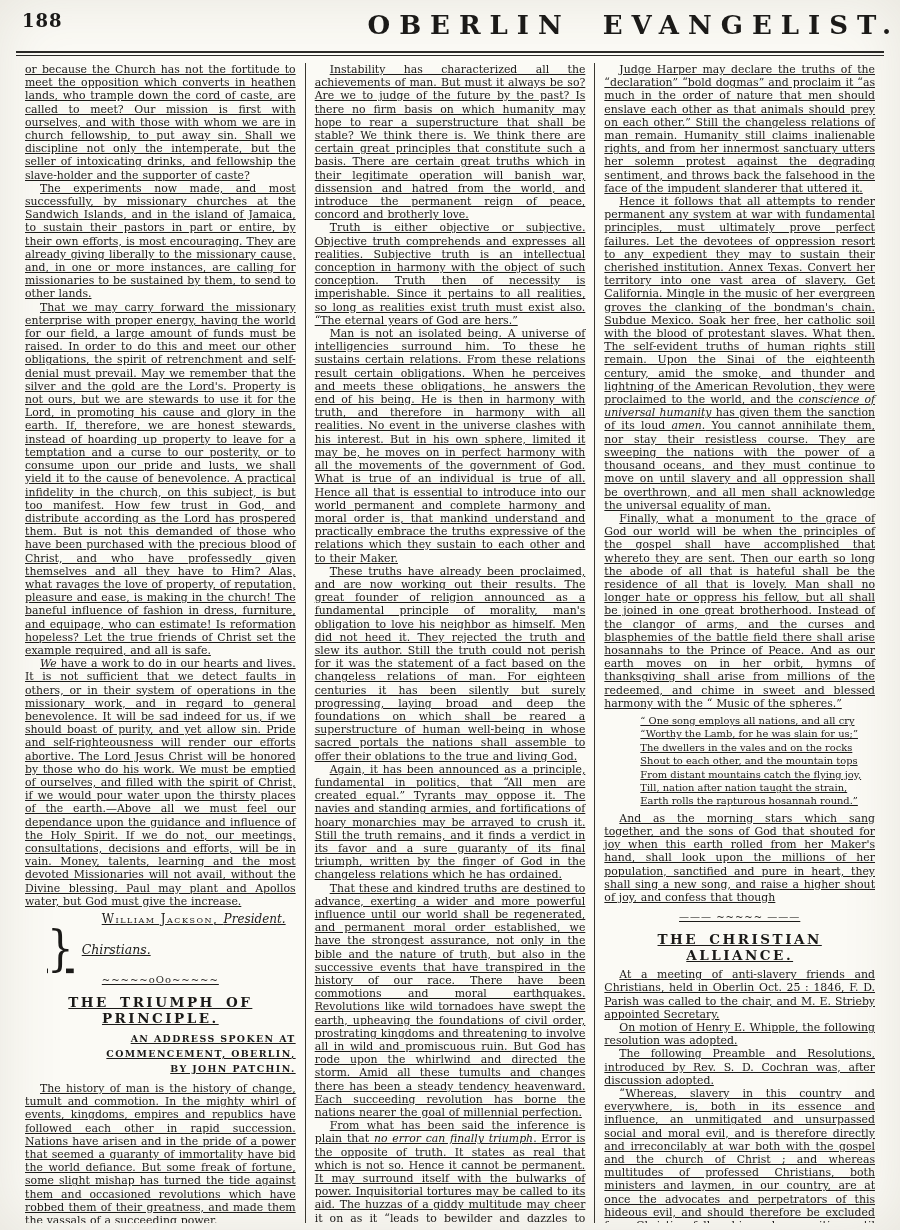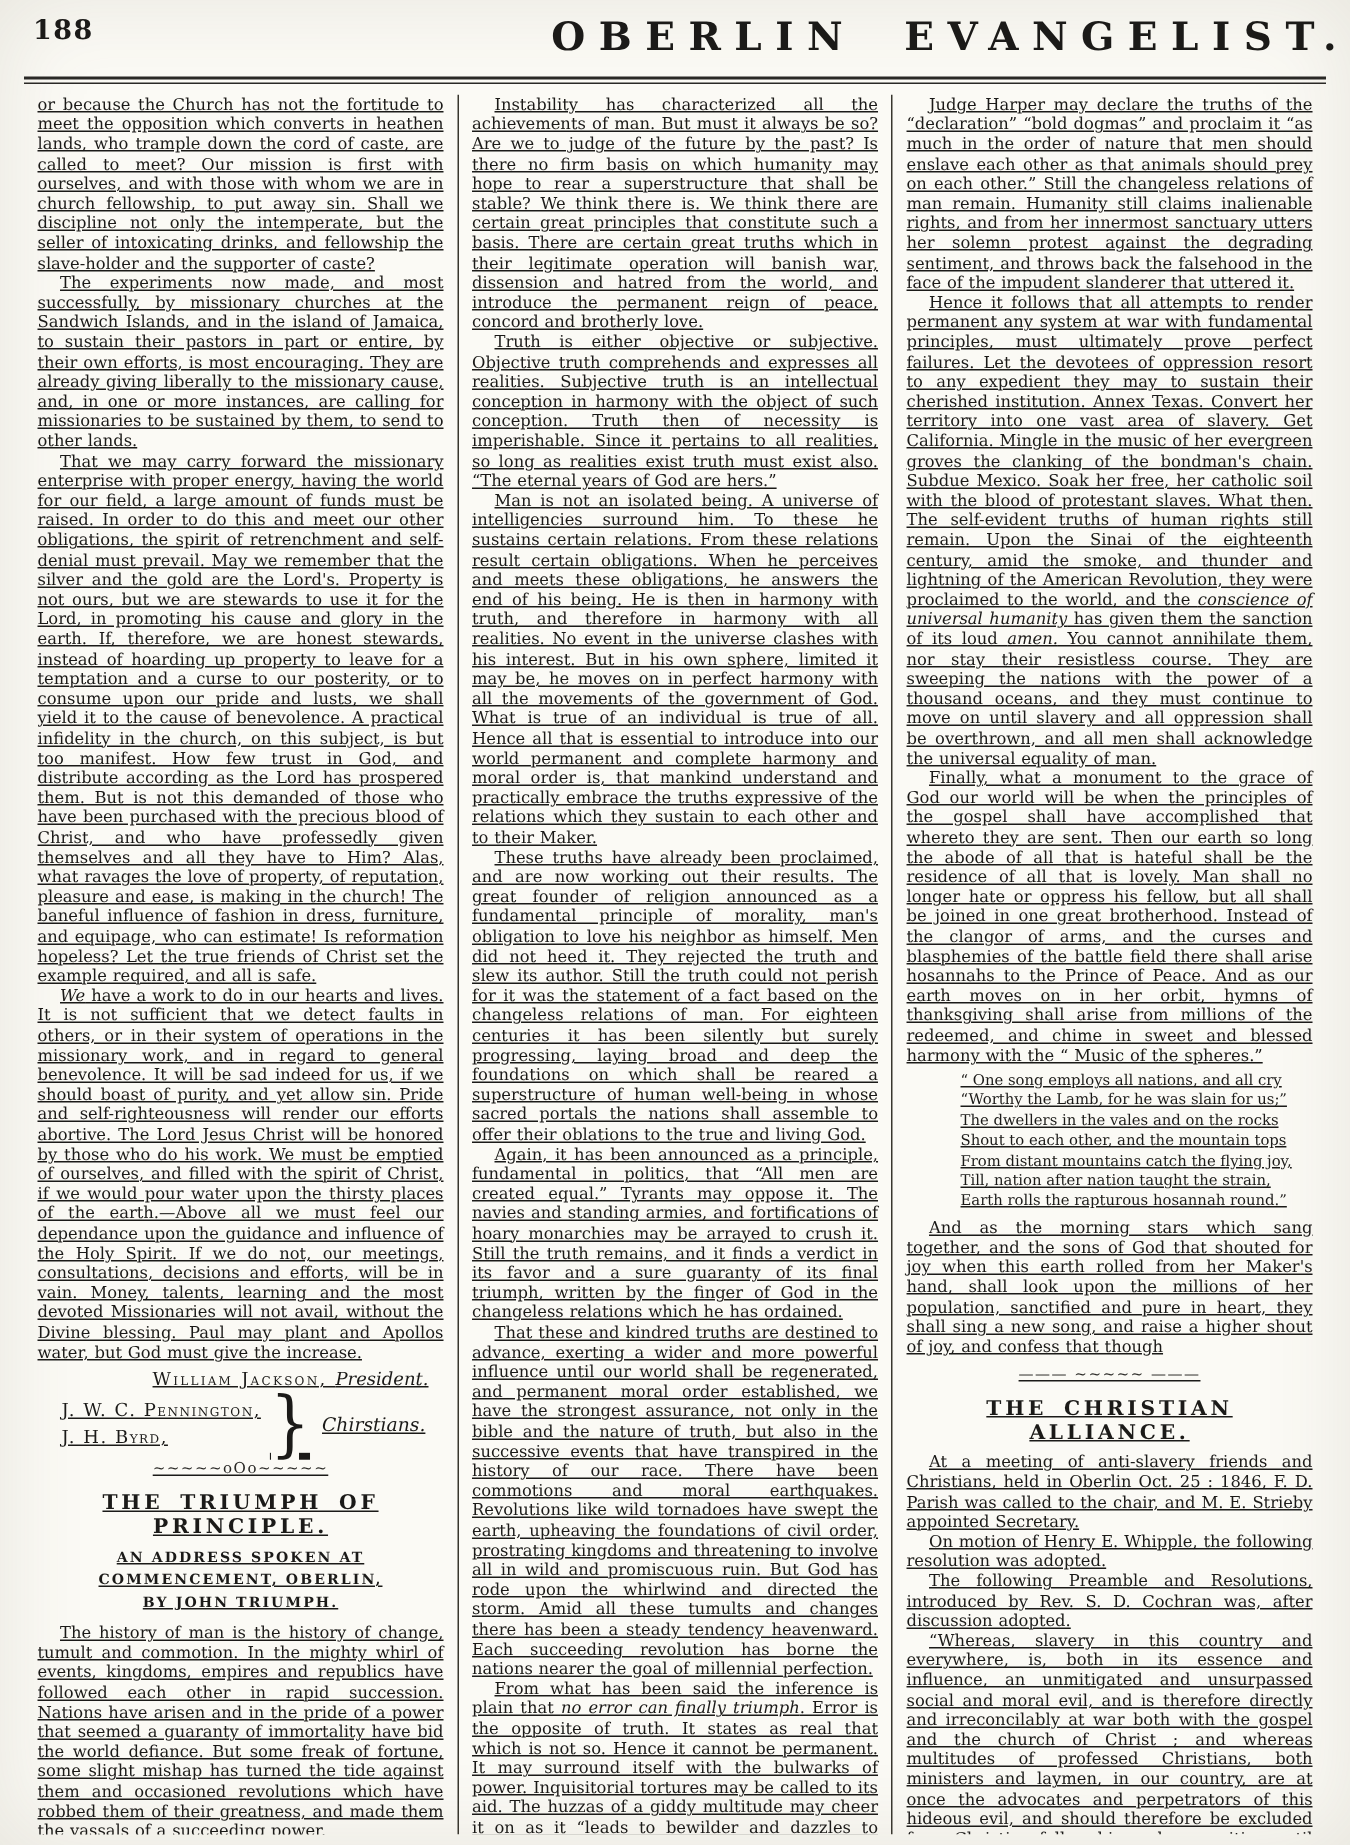--- a/index.html
+++ b/index.html
@@ -15,21 +15,21 @@
   .masthead{margin:0;text-align:right;font-size:26px;font-weight:bold;letter-spacing:9px;word-spacing:14px;padding-top:6px;}
   .double-rule{margin:5px 16px 0 16px;border-top:2.5px solid #2a2926;border-bottom:1.2px solid #2a2926;height:2px;}
   
   .columns{display:flex;margin:7px 16px 0 16px;height:1160px;overflow:hidden;}
   .col{flex:1 1 0;padding:0 9px;overflow:hidden;text-decoration:underline;}
   .col + .col{border-left:1.6px solid #39372f;}
   
   .para{margin:0;text-align:justify;font-size:10.9px;line-height:13.2px;word-spacing:.4px;}
   .para.indent{text-indent:15px;}
   .article-heading{margin:7px 0 5px 0;text-align:center;font-size:13.5px;font-weight:bold;letter-spacing:2.5px;word-spacing:4px;}
-  .article-subheading{margin:0 0 6px 0;text-align:center;font-size:9.4px;letter-spacing:1.4px;line-height:15px;font-weight:bold;}
+  .article-subheading{margin:0 0 6px 0;text-align:right;font-size:9.4px;letter-spacing:1.4px;line-height:15px;font-weight:bold;}
   .section-divider{text-align:center;font-size:10px;letter-spacing:1px;line-height:14px;margin:6px 0 3px 0;color:#2a2926;}
   .signature-line{text-align:right;font-size:12px;margin:3px 10px 2px 0;line-height:16px;}
   .sig-name{font-variant:small-caps;letter-spacing:1.5px;}
   .sig-title{font-style:italic;}
   .secretaries{display:flex;align-items:center;margin:4px 0 3px 16px;}
   .sec-names div{font-variant:small-caps;font-size:12px;line-height:18px;letter-spacing:1px;}
   .sec-brace{font-size:42px;font-weight:normal;line-height:36px;margin:0 8px 0 6px;transform:scaleY(1.15);}
   .sec-label{font-style:italic;font-size:12.5px;}
   .poem{margin:4px 0 4px 36px;font-size:9.9px;line-height:13.4px;text-align:left;}
   .poem div{white-space:nowrap;}
@@ -45,32 +45,28 @@
   </div>
   <div class="double-rule"></div>
   <div class="columns">
     <section class="col">
         <p class="para">or because the Church has not the fortitude to meet the opposition which converts in heathen lands, who trample down the cord of caste, are called to meet? Our mission is first with ourselves, and with those with whom we are in church fellowship, to put away sin. Shall we discipline not only the intemperate, but the seller of intoxicating drinks, and fellowship the slave-holder and the supporter of caste?</p>
         <p class="para indent">The experiments now made, and most successfully, by missionary churches at the Sandwich Islands, and in the island of Jamaica, to sustain their pastors in part or entire, by their own efforts, is most encouraging. They are already giving liberally to the missionary cause, and, in one or more instances, are calling for missionaries to be sustained by them, to send to other lands.</p>
         <p class="para indent">That we may carry forward the missionary enterprise with proper energy, having the world for our field, a large amount of funds must be raised. In order to do this and meet our other obligations, the spirit of retrenchment and self-denial must prevail. May we remember that the silver and the gold are the Lord's. Property is not ours, but we are stewards to use it for the Lord, in promoting his cause and glory in the earth. If, therefore, we are honest stewards, instead of hoarding up property to leave for a temptation and a curse to our posterity, or to consume upon our pride and lusts, we shall yield it to the cause of benevolence. A practical infidelity in the church, on this subject, is but too manifest. How few trust in God, and distribute according as the Lord has prospered them. But is not this demanded of those who have been purchased with the precious blood of Christ, and who have professedly given themselves and all they have to Him? Alas, what ravages the love of property, of reputation, pleasure and ease, is making in the church! The baneful influence of fashion in dress, furniture, and equipage, who can estimate! Is reformation hopeless? Let the true friends of Christ set the example required, and all is safe.</p>
         <p class="para indent"><i>We</i> have a work to do in our hearts and lives. It is not sufficient that we detect faults in others, or in their system of operations in the missionary work, and in regard to general benevolence. It will be sad indeed for us, if we should boast of purity, and yet allow sin. Pride and self-righteousness will render our efforts abortive. The Lord Jesus Christ will be honored by those who do his work. We must be emptied of ourselves, and filled with the spirit of Christ, if we would pour water upon the thirsty places of the earth.—Above all we must feel our dependance upon the guidance and influence of the Holy Spirit. If we do not, our meetings, consultations, decisions and efforts, will be in vain. Money, talents, learning and the most devoted Missionaries will not avail, without the Divine blessing. Paul may plant and Apollos water, but God must give the increase.</p>
         <div class="signature-line"><span class="sig-name">William Jackson, </span><span class="sig-title">President.</span></div>
         <div class="secretaries">
-          <div class="sec-names">
-            <div>J. W. C. Pennington,</div>
-            <div>J. H. Byrd,</div>
-          </div>
           <span class="sec-brace">}</span>
           <span class="sec-label">Chirstians.</span>
         </div>
         <div class="section-divider">~~~~~oOo~~~~~</div>
         <h2 class="article-heading">THE TRIUMPH OF PRINCIPLE.</h2>
         <div class="article-subheading">
           <div>AN ADDRESS SPOKEN AT COMMENCEMENT, OBERLIN,</div>
-          <div>BY JOHN TRIUMPH.</div>
+          <div>BY JOHN PATCHIN.</div>
         </div>
         <p class="para indent">The history of man is the history of change, tumult and commotion. In the mighty whirl of events, kingdoms, empires and republics have followed each other in rapid succession. Nations have arisen and in the pride of a power that seemed a guaranty of immortality have bid the world defiance. But some freak of fortune, some slight mishap has turned the tide against them and occasioned revolutions which have robbed them of their greatness, and made them the vassals of a succeeding power.</p>
       </section>
     <section class="col">
         <p class="para indent">Instability has characterized all the achievements of man. But must it always be so? Are we to judge of the future by the past? Is there no firm basis on which humanity may hope to rear a superstructure that shall be stable? We think there is. We think there are certain great principles that constitute such a basis. There are certain great truths which in their legitimate operation will banish war, dissension and hatred from the world, and introduce the permanent reign of peace, concord and brotherly love.</p>
         <p class="para indent">Truth is either objective or subjective. Objective truth comprehends and expresses all realities. Subjective truth is an intellectual conception in harmony with the object of such conception. Truth then of necessity is imperishable. Since it pertains to all realities, so long as realities exist truth must exist also. “The eternal years of God are hers.”</p>
         <p class="para indent">Man is not an isolated being. A universe of intelligencies surround him. To these he sustains certain relations. From these relations result certain obligations. When he perceives and meets these obligations, he answers the end of his being. He is then in harmony with truth, and therefore in harmony with all realities. No event in the universe clashes with his interest. But in his own sphere, limited it may be, he moves on in perfect harmony with all the movements of the government of God. What is true of an individual is true of all. Hence all that is essential to introduce into our world permanent and complete harmony and moral order is, that mankind understand and practically embrace the truths expressive of the relations which they sustain to each other and to their Maker.</p>
         <p class="para indent">These truths have already been proclaimed, and are now working out their results. The great founder of religion announced as a fundamental principle of morality, man's obligation to love his neighbor as himself. Men did not heed it. They rejected the truth and slew its author. Still the truth could not perish for it was the statement of a fact based on the changeless relations of man. For eighteen centuries it has been silently but surely progressing, laying broad and deep the foundations on which shall be reared a superstructure of human well-being in whose sacred portals the nations shall assemble to offer their oblations to the true and living God.</p>
         <p class="para indent">Again, it has been announced as a principle, fundamental in politics, that “All men are created equal.” Tyrants may oppose it. The navies and standing armies, and fortifications of hoary monarchies may be arrayed to crush it. Still the truth remains, and it finds a verdict in its favor and a sure guaranty of its final triumph, written by the finger of God in the changeless relations which he has ordained.</p>
         <p class="para indent">That these and kindred truths are destined to advance, exerting a wider and more powerful influence until our world shall be regenerated, and permanent moral order established, we have the strongest assurance, not only in the bible and the nature of truth, but also in the successive events that have transpired in the history of our race. There have been commotions and moral earthquakes. Revolutions like wild tornadoes have swept the earth, upheaving the foundations of civil order, prostrating kingdoms and threatening to involve all in wild and promiscuous ruin. But God has rode upon the whirlwind and directed the storm. Amid all these tumults and changes there has been a steady tendency heavenward. Each succeeding revolution has borne the nations nearer the goal of millennial perfection.</p>

